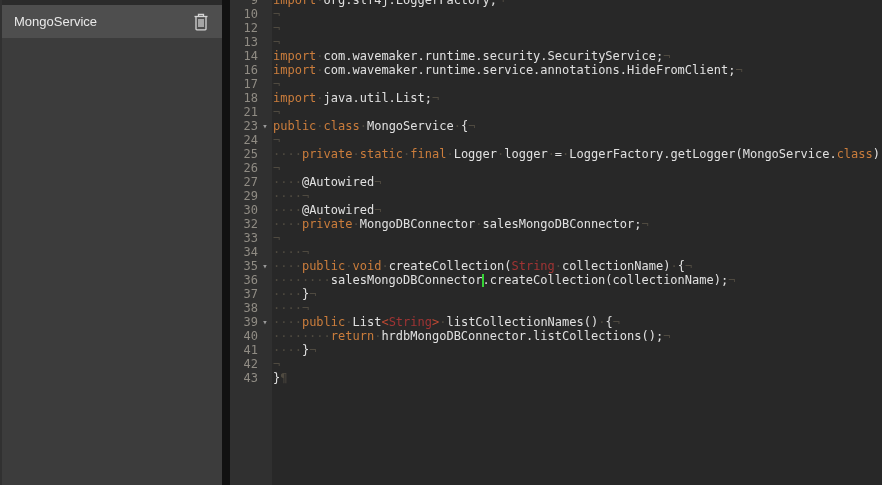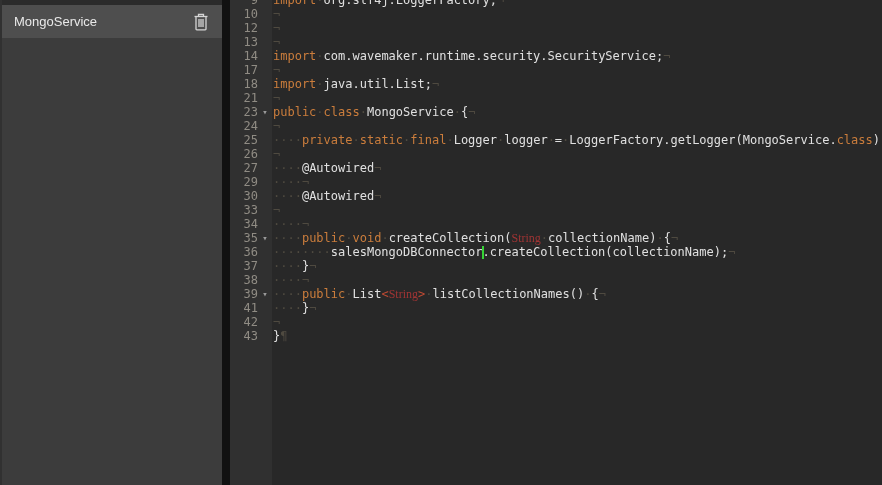--- a/index.html
+++ b/index.html
@@ -44,21 +44,21 @@
   .gut { flex:0 0 42px; display:flex; color:#908c84; }
   .gut .num { flex:0 0 28px; text-align:right; }
   .gut .fold {
     flex:0 0 14px; text-align:center; font-size:9px; line-height:14px;
     color:#9a9a9a; cursor:pointer;
   }
   .codecell { flex:1; padding-left:1px; color:#e0e0e0; overflow:hidden; }
 
   .pl  { color:#e0e0e0; }
   .kw  { color:#cb7d3c; }
-  .ty  { color:#a03434;font-family:Liberation Serif, serif; }
+  .ty  { color:#a03434; }
   .ab  { color:#bf4a33; }
   .str { color:#8ec051; }
   .inv { color:#4f4a40; }
   .cursor {
     display:inline-block; width:2px; height:13px; margin:0 -1px;
     background:#35d435; vertical-align:text-top; position:relative; top:1px;
   }
 </style>
 </head>
 <body>
@@ -84,36 +84,39 @@
 
   <div class="divider"></div>
 
   <main class="editor">
     <div class="code-scroll" id="code-lines">
         <div class="row"><div class="gut"><span class="num">9</span><span class="fold"></span></div><div class="codecell"><span class="kw">import</span><span class="inv">·</span><span class="pl">org.slf4j.LoggerFactory;</span><span class="inv">¬</span></div></div>
         <div class="row"><div class="gut"><span class="num">10</span><span class="fold"></span></div><div class="codecell"><span class="inv">¬</span></div></div>
         <div class="row"><div class="gut"><span class="num">12</span><span class="fold"></span></div><div class="codecell"><span class="inv">¬</span></div></div>
         <div class="row"><div class="gut"><span class="num">13</span><span class="fold"></span></div><div class="codecell"><span class="inv">¬</span></div></div>
         <div class="row"><div class="gut"><span class="num">14</span><span class="fold"></span></div><div class="codecell"><span class="kw">import</span><span class="inv">·</span><span class="pl">com.wavemaker.runtime.security.SecurityService;</span><span class="inv">¬</span></div></div>
+        <div class="row"><div class="gut"><span class="num">16</span><span class="fold"></span></div><div class="codecell"><span class="kw">import</span><span class="inv">·</span><span class="pl">com.wavemaker.runtime.service.annotations.HideFromClient;</span><span class="inv">¬</span></div></div>
         <div class="row"><div class="gut"><span class="num">17</span><span class="fold"></span></div><div class="codecell"><span class="inv">¬</span></div></div>
         <div class="row"><div class="gut"><span class="num">18</span><span class="fold"></span></div><div class="codecell"><span class="kw">import</span><span class="inv">·</span><span class="pl">java.util.List;</span><span class="inv">¬</span></div></div>
         <div class="row"><div class="gut"><span class="num">21</span><span class="fold"></span></div><div class="codecell"><span class="inv">¬</span></div></div>
         <div class="row"><div class="gut"><span class="num">23</span><span class="fold">▾</span></div><div class="codecell"><span class="kw">public</span><span class="inv">·</span><span class="kw">class</span><span class="inv">·</span><span class="pl">MongoService</span><span class="inv">·</span><span class="pl">{</span><span class="inv">¬</span></div></div>
         <div class="row"><div class="gut"><span class="num">24</span><span class="fold"></span></div><div class="codecell"><span class="inv">¬</span></div></div>
         <div class="row"><div class="gut"><span class="num">25</span><span class="fold"></span></div><div class="codecell"><span class="inv">····</span><span class="kw">private</span><span class="inv">·</span><span class="kw">static</span><span class="inv">·</span><span class="kw">final</span><span class="inv">·</span><span class="pl">Logger</span><span class="inv">·</span><span class="pl">logger</span><span class="inv">·</span><span class="pl">=</span><span class="inv">·</span><span class="pl">LoggerFactory.getLogger(MongoService.</span><span class="kw">class</span><span class="pl">);</span></div></div>
         <div class="row"><div class="gut"><span class="num">26</span><span class="fold"></span></div><div class="codecell"><span class="inv">¬</span></div></div>
         <div class="row"><div class="gut"><span class="num">27</span><span class="fold"></span></div><div class="codecell"><span class="inv">····</span><span class="pl">@Autowired</span><span class="inv">¬</span></div></div>
         <div class="row"><div class="gut"><span class="num">29</span><span class="fold"></span></div><div class="codecell"><span class="inv">····</span><span class="inv">¬</span></div></div>
         <div class="row"><div class="gut"><span class="num">30</span><span class="fold"></span></div><div class="codecell"><span class="inv">····</span><span class="pl">@Autowired</span><span class="inv">¬</span></div></div>
+        <div class="row"><div class="gut"><span class="num">32</span><span class="fold"></span></div><div class="codecell"><span class="inv">····</span><span class="kw">private</span><span class="inv">·</span><span class="pl">MongoDBConnector</span><span class="inv">·</span><span class="pl">salesMongoDBConnector;</span><span class="inv">¬</span></div></div>
         <div class="row"><div class="gut"><span class="num">33</span><span class="fold"></span></div><div class="codecell"><span class="inv">¬</span></div></div>
         <div class="row"><div class="gut"><span class="num">34</span><span class="fold"></span></div><div class="codecell"><span class="inv">····</span><span class="inv">¬</span></div></div>
         <div class="row"><div class="gut"><span class="num">35</span><span class="fold">▾</span></div><div class="codecell"><span class="inv">····</span><span class="kw">public</span><span class="inv">·</span><span class="kw">void</span><span class="inv">·</span><span class="pl">createCollection(</span><span class="ty">String</span><span class="inv">·</span><span class="pl">collectionName)</span><span class="inv">·</span><span class="pl">{</span><span class="inv">¬</span></div></div>
         <div class="row"><div class="gut"><span class="num">36</span><span class="fold"></span></div><div class="codecell"><span class="inv">········</span><span class="pl">salesMongoDBConnector</span><span class="cursor"></span><span class="pl">.createCollection(collectionName);</span><span class="inv">¬</span></div></div>
         <div class="row"><div class="gut"><span class="num">37</span><span class="fold"></span></div><div class="codecell"><span class="inv">····</span><span class="pl">}</span><span class="inv">¬</span></div></div>
         <div class="row"><div class="gut"><span class="num">38</span><span class="fold"></span></div><div class="codecell"><span class="inv">····</span><span class="inv">¬</span></div></div>
         <div class="row"><div class="gut"><span class="num">39</span><span class="fold">▾</span></div><div class="codecell"><span class="inv">····</span><span class="kw">public</span><span class="inv">·</span><span class="pl">List</span><span class="ab">&lt;</span><span class="ty">String</span><span class="ab">&gt;</span><span class="inv">·</span><span class="pl">listCollectionNames()</span><span class="inv">·</span><span class="pl">{</span><span class="inv">¬</span></div></div>
+        <div class="row"><div class="gut"><span class="num">40</span><span class="fold"></span></div><div class="codecell"><span class="inv">········</span><span class="kw">return</span><span class="inv">·</span><span class="pl">hrdbMongoDBConnector.listCollections();</span><span class="inv">¬</span></div></div>
         <div class="row"><div class="gut"><span class="num">41</span><span class="fold"></span></div><div class="codecell"><span class="inv">····</span><span class="pl">}</span><span class="inv">¬</span></div></div>
         <div class="row"><div class="gut"><span class="num">42</span><span class="fold"></span></div><div class="codecell"><span class="inv">¬</span></div></div>
         <div class="row"><div class="gut"><span class="num">43</span><span class="fold"></span></div><div class="codecell"><span class="pl">}</span><span class="inv">¶</span></div></div>
       </div>
   </main>
 
 </div>
 
 </body></html>

